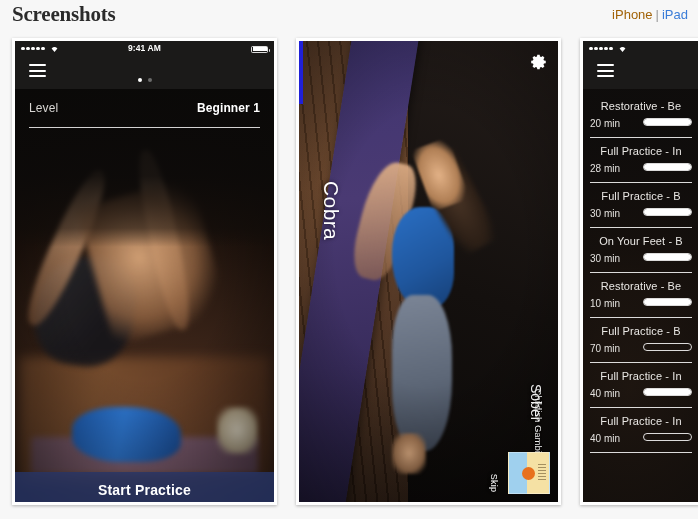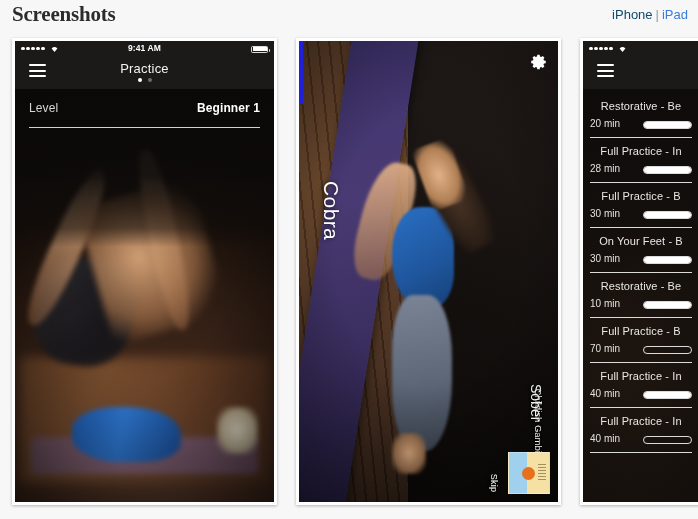--- a/index.html
+++ b/index.html
@@ -41,21 +41,21 @@
     white-space: nowrap;
   }
   .platform-toggle .pt-sep {
     color: #999;
     margin: 0 3px;
   }
   .platform-toggle .pt-link {
     color: #3b7dd8;
     cursor: pointer;
   }
-  .platform-toggle .pt-current { color: #0c4a6e; }
+  .platform-toggle .pt-current { color: #a16207; }
 
   
   .shots {
     position: absolute;
     left: 0;
     top: 38px;
     width: 698px;
     height: 481px;
   }
   .shot {
@@ -546,21 +546,21 @@
   }
   .hist-title {
     color: #e9e7e4;
     font-size: 11px;
     white-space: nowrap;
     letter-spacing: 0.1px;
     text-align: center;
   }
   .hist-meta {
     display: flex;
-    align-items: flex-end;
+    align-items: flex-start;
     margin-top: 6px;
     gap: 23px;
   }
   .hist-dur {
     color: #e3e1de;
     font-size: 10px;
     white-space: nowrap;
   }
   .hist-bar {
     position: relative;
@@ -611,21 +611,20 @@
         <div class="sb-time">9:41 AM</div>
         <div class="sb-batt"></div>
       </div>
 
       <div class="nav-bar">
         <div class="hamburger">
             <i></i>
             <i></i>
             <i></i>
           </div>
-        <div class="nav-title">Practice</div>
         <div class="page-dots">
           <i class="on"></i>
             <i></i>
         </div>
       </div>
 
       <div class="s1-body">
         <div class="s1-photo">
           <div class="fig-base"></div>
           <div class="mat"></div>
@@ -639,20 +638,21 @@
         </div>
         <div class="rows-scrim"></div>
 
         <div class="opt-list">
           <div class="opt-row">
             <span class="opt-label">Level</span>
             <span class="opt-value">Beginner 1</span>
           </div>
         </div>
 
+        <div class="start-btn">Start Practice</div>
       </div>
 
     </div>
   </div>
 
   <div class="shot" id="shot-2">
     <div class="shot-inner">
       <div class="s2-photo">
         <div class="wood"></div>
         <div class="wall"></div>

